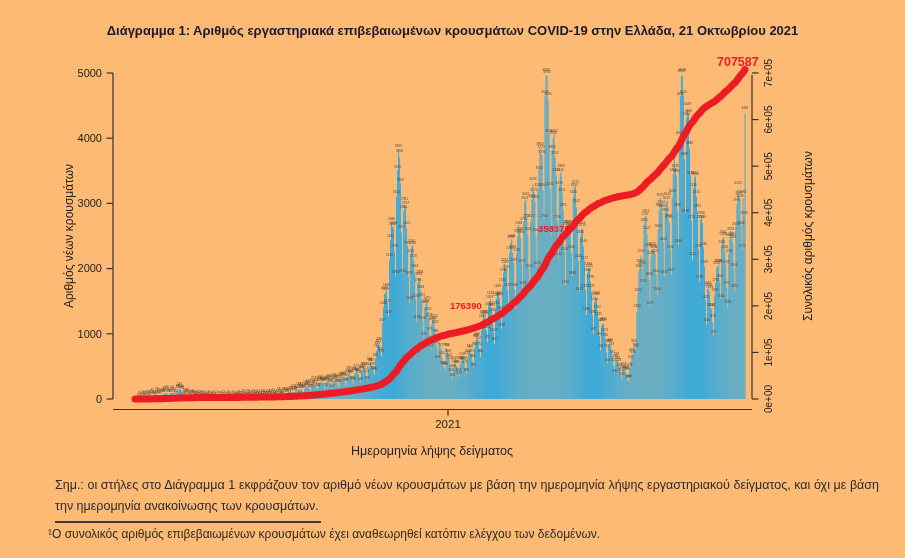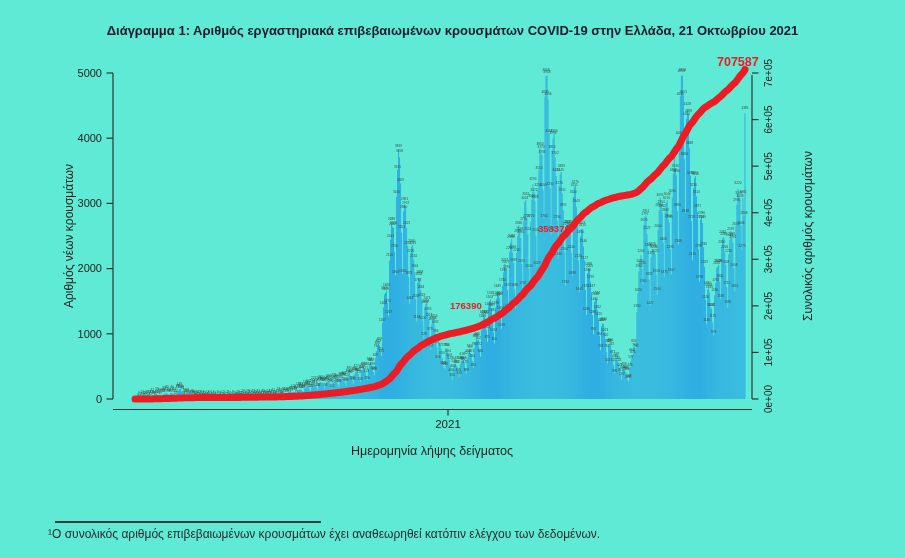--- a/index.html
+++ b/index.html
@@ -1,16 +1,16 @@
 <!DOCTYPE html>
 <html><head>
 <meta charset="utf-8">
 <style>
   html,body{margin:0;padding:0;background:#ffffff;}
-  .page{position:relative;width:905px;height:558px;background:#5eead4;overflow:hidden;
+  .page{position:relative;width:905px;height:558px;background:#fdba74;overflow:hidden;
         font-family:"Liberation Sans","DejaVu Sans",sans-serif;}
   .chart-title{position:absolute;left:0;top:23px;width:905px;text-align:center;
         font-size:13px;font-weight:bold;color:#1a1a2e;letter-spacing:0;}
   svg{position:absolute;left:0;top:0;}
   .note-text{position:absolute;left:55px;top:475px;width:824px;font-size:12.5px;
         color:#2b2b2b;line-height:21px;text-align:justify;}
   .footnote-sep{position:absolute;left:55px;top:521px;width:266px;height:0;
         border-top:2px solid #3a3a3a;}
   .footnote-text{position:absolute;left:48px;top:527px;width:820px;font-size:12px;color:#2b2b2b;}
 </style>
@@ -1278,16 +1278,17 @@
         <line x1="752" y1="73" x2="758.5" y2="73" stroke="#333333" stroke-width="1.2"></line>
         <text x="769" y="76" font-size="10" fill="#222222" text-anchor="middle" transform="rotate(-90 769 73)">7e+05</text>
       </g>
 
     <text x="448" y="428" font-size="11.5" fill="#222" text-anchor="middle">2021</text>
     <text x="432" y="455" font-size="12.5" fill="#222" text-anchor="middle">Ημερομηνία λήψης δείγματος</text>
     <text x="73" y="236" font-size="12" fill="#222" text-anchor="middle" transform="rotate(-90 73 236)">Αριθμός νέων κρουσμάτων</text>
     <text x="812" y="236" font-size="12" fill="#222" text-anchor="middle" transform="rotate(-90 812 236)">Συνολικός αριθμός κρουσμάτων</text>
   </svg>
 
+  <div class="note-text">Σημ.: οι στήλες στο Διάγραμμα 1 εκφράζουν τον αριθμό νέων κρουσμάτων με βάση την ημερομηνία λήψης εργαστηριακού δείγματος, και όχι με βάση την ημερομηνία ανακοίνωσης των κρουσμάτων.</div>
   <div class="footnote-sep"></div>
   <div class="footnote-text">¹Ο συνολικός αριθμός επιβεβαιωμένων κρουσμάτων έχει αναθεωρηθεί κατόπιν ελέγχου των δεδομένων.</div>
 
 </div>
 
 </body></html>

